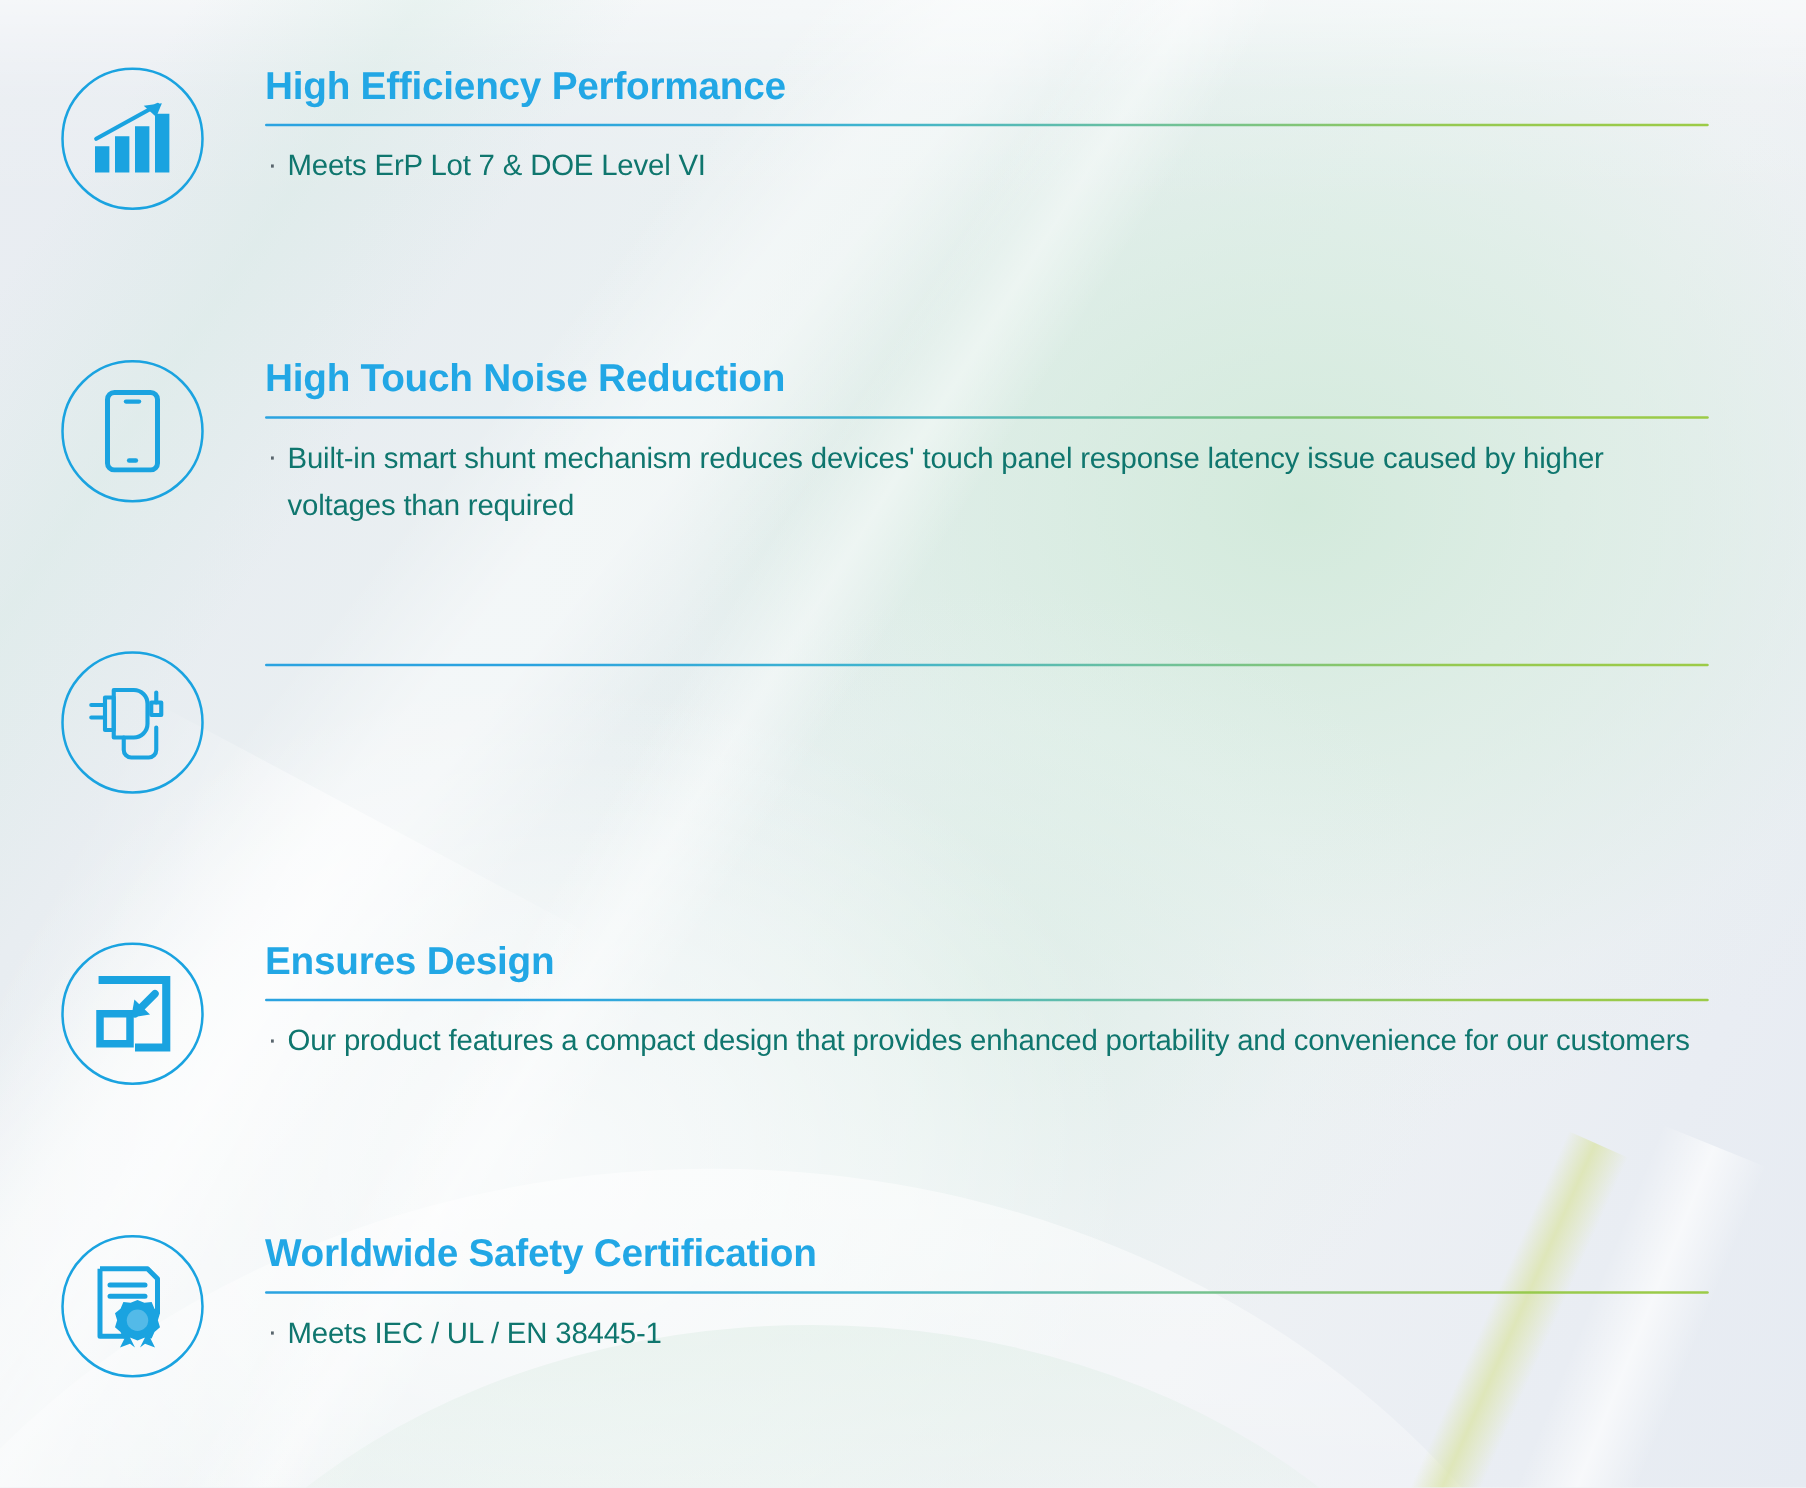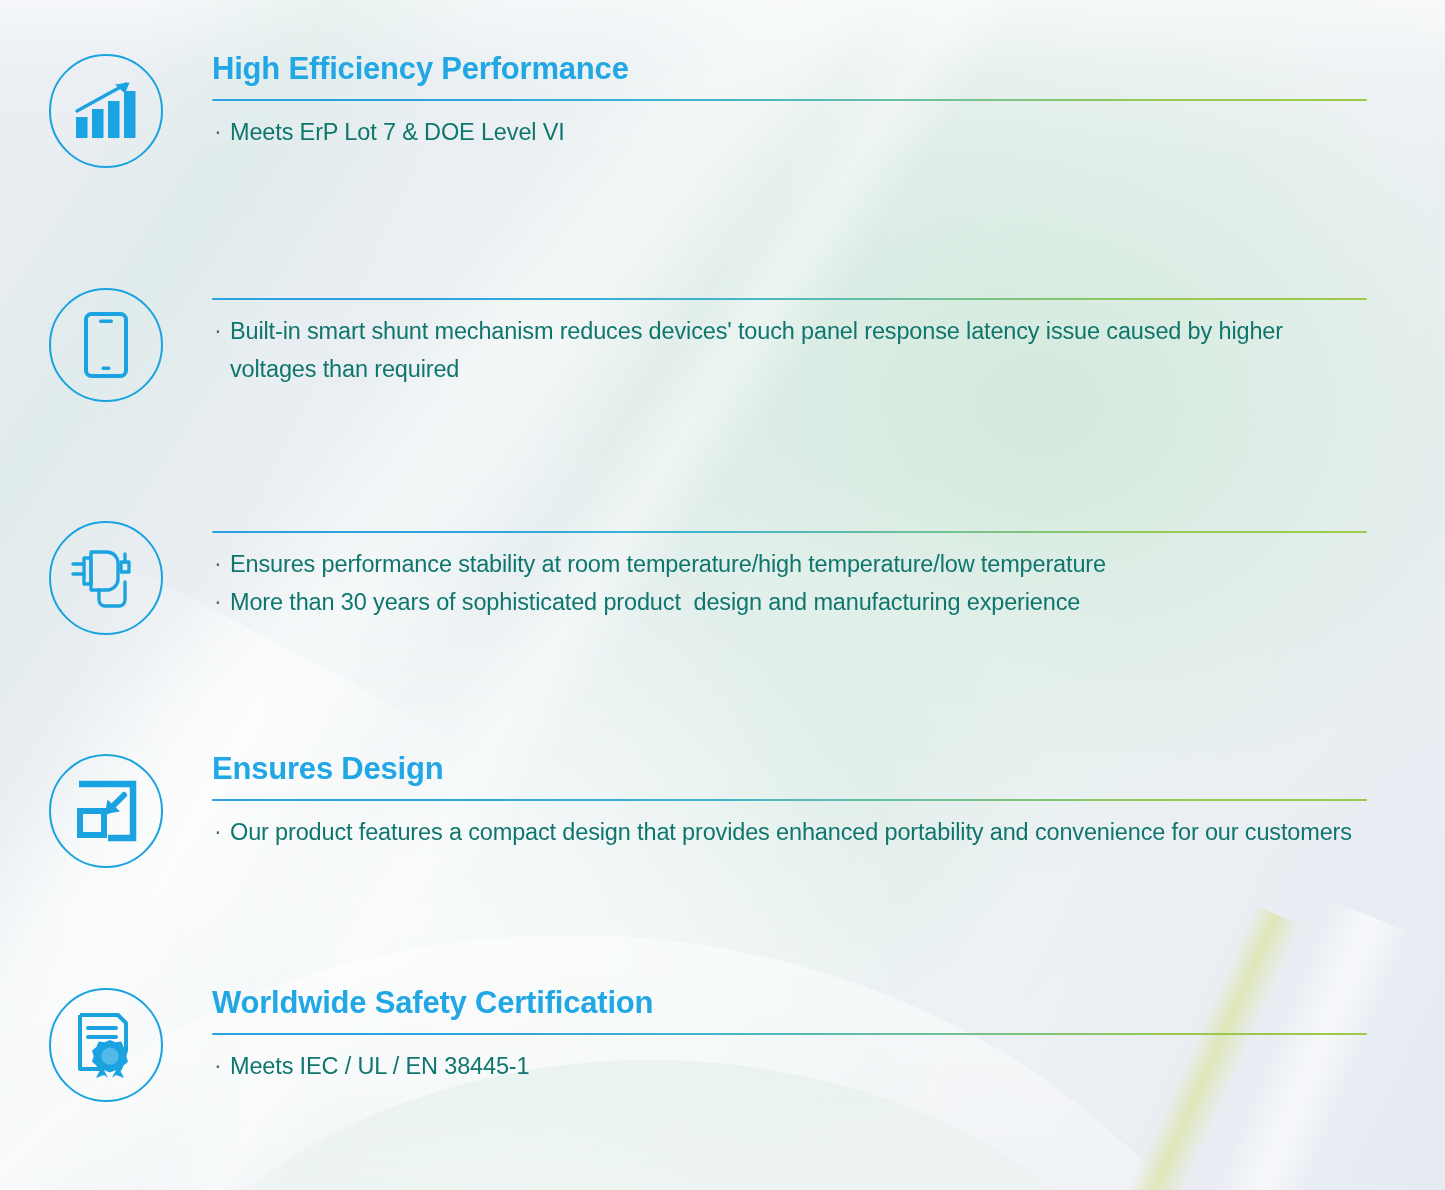--- a/index.html
+++ b/index.html
@@ -291,20 +291,21 @@
       <div class="icon-col">
         <div class="icon-circle">
           <svg width="44" height="66" viewBox="0 0 44 66" fill="none">
             <rect x="2" y="2" width="40" height="62" rx="5.5" ry="5.5" stroke="#1aa3e0" stroke-width="4" fill="none"></rect>
             <rect x="15" y="7.5" width="14" height="3.4" rx="1.7" fill="#1aa3e0"></rect>
             <rect x="17.5" y="54.5" width="9" height="3.6" rx="1.8" fill="#1aa3e0"></rect>
           </svg>
         </div>
       </div>
       <div class="text-col">
+        <h2 class="feature-title">High Touch Noise Reduction</h2>
         <div class="divider"></div>
         <ul class="bullets">
           <li class="bullet">Built-in smart shunt mechanism reduces devices' touch panel response latency issue caused by higher voltages than required</li>
         </ul>
       </div>
     </div>
 
     <div class="feature-row" style="top:519px;">
       <div class="icon-col">
         <div class="icon-circle">
@@ -313,24 +314,20 @@
             <path d="M15 12 h7 v26 h-7 z" fill="none"></path>
             <path d="M4 18 h11 M4 28 h11"></path>
             <path d="M30 44 v10 a6 6 0 0 0 6 6 h14 a6 6 0 0 0 6 -6 v-18" fill="none"></path>
             <path d="M52 16 h8 v10 h-8 z" fill="none"></path>
             <path d="M56 8 v8"></path>
           </svg>
         </div>
       </div>
       <div class="text-col">
         <div class="divider"></div>
-        <ul class="bullets">
-          <li class="bullet">Ensures performance stability at room temperature/high temperature/low temperature</li>
-          <li class="bullet">More than 30 years of sophisticated product  design and manufacturing experience</li>
-        </ul>
       </div>
     </div>
 
     <div class="feature-row" style="top:752px;">
       <div class="icon-col">
         <div class="icon-circle">
           <svg width="62" height="62" viewBox="0 0 62 62" fill="none">
             <path d="M4 4 H58 V58 H33" stroke="#1aa3e0" stroke-width="6.5" fill="none"></path>
             <path d="M4 4 H4.5" stroke="#1aa3e0" stroke-width="6.5"></path>
             <rect x="5" y="31" width="24" height="24" stroke="#1aa3e0" stroke-width="6" fill="none"></rect>

